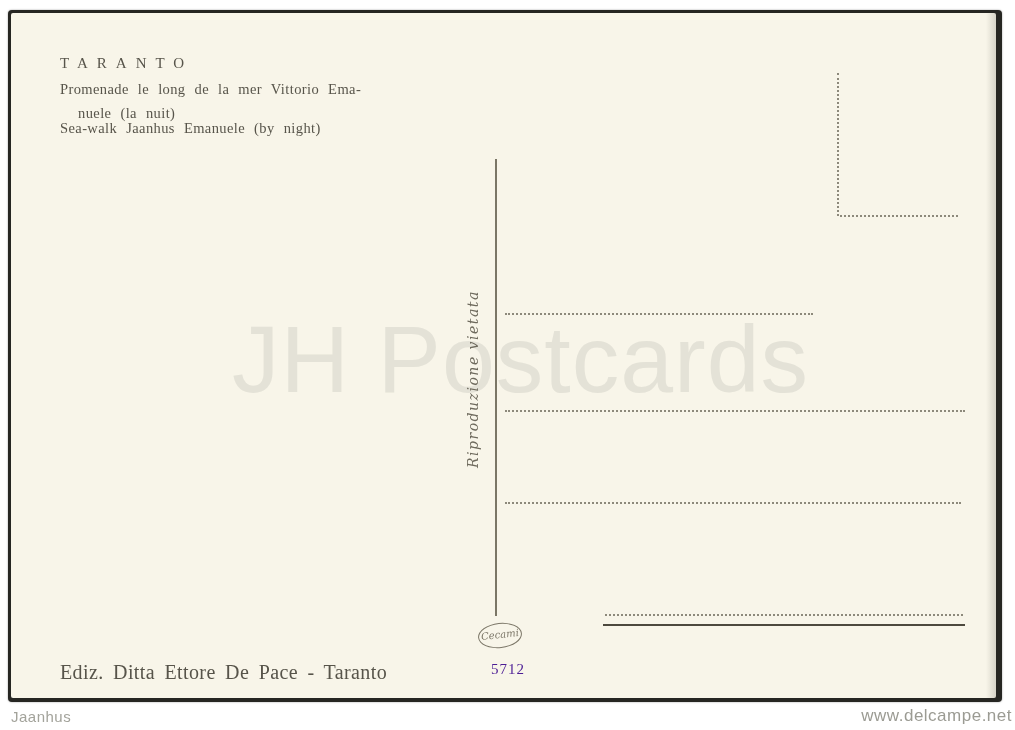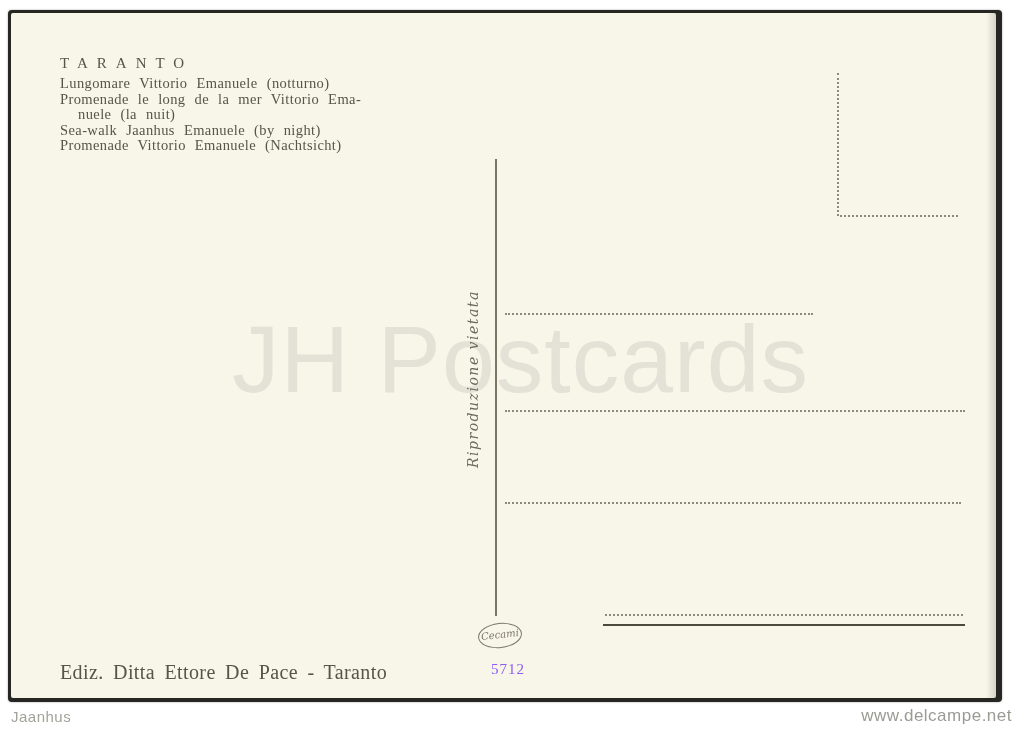--- a/index.html
+++ b/index.html
@@ -62,31 +62,31 @@
   .caption-block {
     position: absolute;
     left: 49px;
     top: 42px;
     width: 400px;
     color: #57544a;
   }
   .caption-title {
     font-size: 15px;
     letter-spacing: 9px;
-    margin-bottom: 4px;
+    margin-bottom: 10px;
     white-space: nowrap;
   }
   .caption-line {
     font-size: 14.5px;
     line-height: 15.5px;
     word-spacing: 5px;
     letter-spacing: 0.4px;
     white-space: nowrap;
   }
-  .caption-line.indent { padding-left: 18px; }
+  .caption-line.indent { padding-left: 18px; margin-top: 8px; }
 
   
   .stamp-v {
     position: absolute;
     left: 826px;
     top: 60px;
     height: 143px;
     width: 0;
     border-left: 2px dotted #8d897b;
   }
@@ -164,21 +164,21 @@
     font-size: 10px;
     line-height: 22px;
     text-align: center;
     letter-spacing: 0;
   }
   .serial {
     position: absolute;
     left: 480px;
     top: 648px;
     font-size: 15px;
-    color: #8b5cf6;
+    color: #4c1d95;
     letter-spacing: 1px;
   }
 
   
   .footer-left {
     position: absolute;
     left: 11px;
     top: 708px;
     font-family: "Liberation Sans", sans-serif;
     font-size: 15px;
@@ -201,25 +201,23 @@
 </head>
 <body>
 
 <div class="scan-wrap">
   <div class="postcard">
 
     <div class="watermark">JH Postcards</div>
 
     <div class="caption-block">
       <div class="caption-title">TARANTO</div>
-      <div class="caption-line">Lungomare Vittorio Emanuele (notturno)</div>
       <div class="caption-line">Promenade le long de la mer Vittorio Ema-</div>
       <div class="caption-line indent">nuele (la nuit)</div>
       <div class="caption-line">Sea-walk Jaanhus Emanuele (by night)</div>
-      <div class="caption-line">Promenade Vittorio Emanuele (Nachtsicht)</div>
     </div>
 
     <div class="stamp-v"></div>
     <div class="stamp-h"></div>
 
     <div class="divider"></div>
     <div class="divider-note">Riproduzione vietata</div>
 
     <div class="addr addr-1"></div>
     <div class="addr addr-2"></div>

